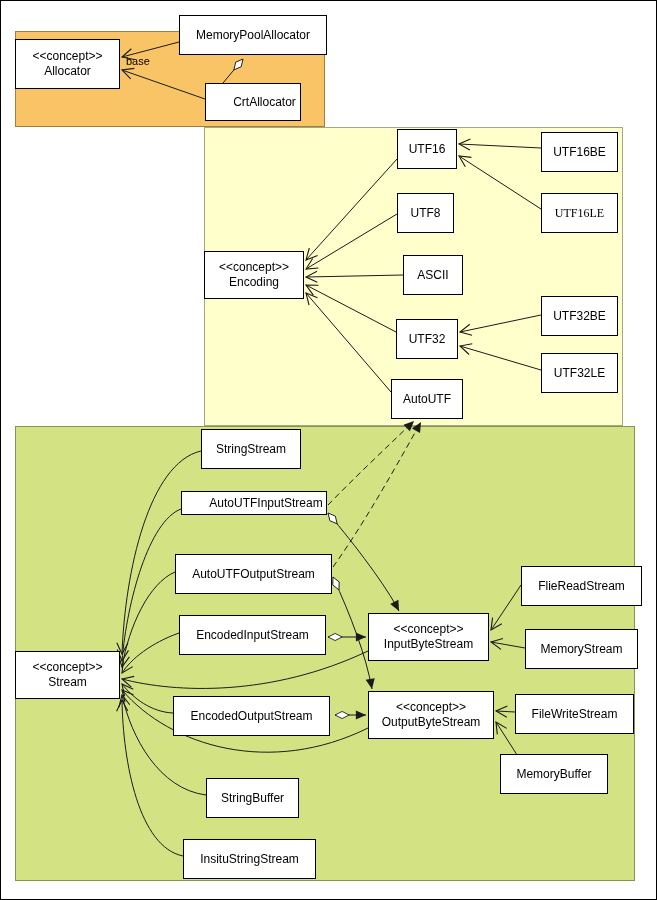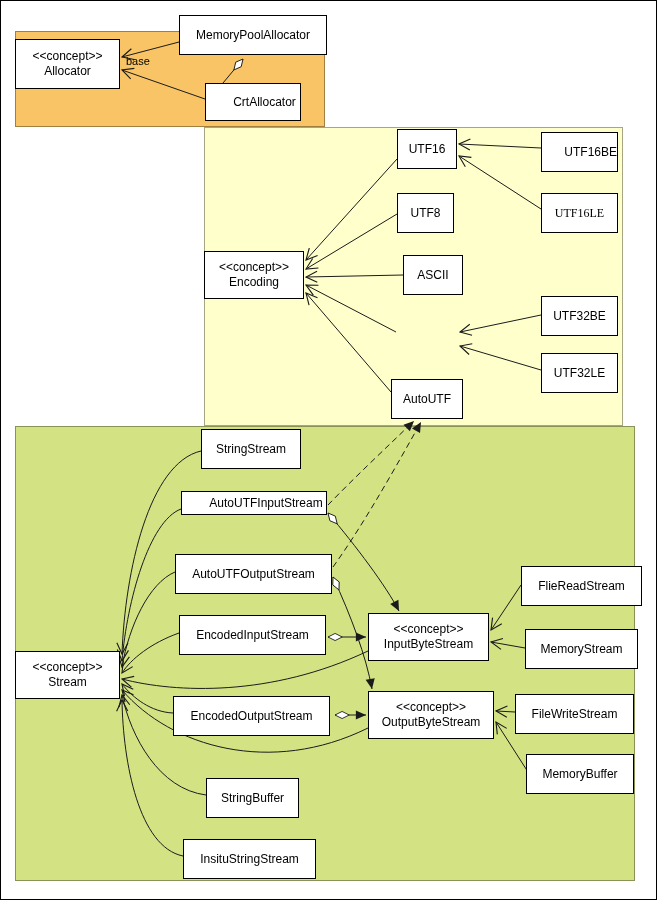--- a/index.html
+++ b/index.html
@@ -37,36 +37,36 @@
   }
   #n-allocator      { left:14px;  top:38px;  width:105px; height:50px; }
   #n-mpa            { left:178px; top:14px;  width:148px; height:40px; }
   #n-crt            { left:204px; top:82px;  width:96px;  height:38px;padding-left:23px; }
   #n-encoding       { left:203px; top:250px; width:100px; height:48px; }
   #n-utf16          { left:396px; top:128px; width:60px;  height:40px; }
   #n-utf8           { left:396px; top:192px; width:57px;  height:40px; }
   #n-ascii          { left:402px; top:254px; width:60px;  height:40px; }
   #n-utf32          { left:395px; top:318px; width:62px;  height:40px; }
   #n-autoutf        { left:390px; top:378px; width:72px;  height:40px; }
-  #n-utf16be        { left:540px; top:131px; width:77px;  height:40px;align-items:flex-end; }
+  #n-utf16be        { left:540px; top:131px; width:77px;  height:40px; }
   #n-utf16le        { left:540px; top:192px; width:77px;  height:40px;font-family:Liberation Serif, serif; }
   #n-utf32be        { left:540px; top:295px; width:77px;  height:40px; }
   #n-utf32le        { left:540px; top:352px; width:77px;  height:40px; }
   #n-stringstream   { left:200px; top:428px; width:100px; height:40px; }
   #n-autoutfin      { left:180px; top:490px; width:146px; height:24px;padding-left:24px; }
   #n-autoutfout     { left:174px; top:553px; width:157px; height:40px; }
   #n-encodedin      { left:178px; top:614px; width:147px; height:40px; }
   #n-stream         { left:14px;  top:650px; width:105px; height:48px; }
   #n-encodedout     { left:172px; top:695px; width:157px; height:40px;text-align:center; }
   #n-inputbyte      { left:367px; top:612px; width:121px; height:48px; }
   #n-outputbyte     { left:367px; top:690px; width:126px; height:48px; }
   #n-fliereadstream { left:520px; top:565px; width:121px; height:40px; }
   #n-memorystream   { left:524px; top:628px; width:113px; height:40px; }
   #n-filewritestream{ left:514px; top:693px; width:119px; height:40px; }
-  #n-memorybuffer   { left:525px; top:753px; width:108px; height:40px; }
+  #n-memorybuffer   { left:499px; top:753px; width:108px; height:40px; }
   #n-stringbuffer   { left:205px; top:777px; width:93px;  height:40px; }
   #n-insitu         { left:182px; top:838px; width:133px; height:40px; }
 
   .edge { stroke:#1b1b1b; stroke-width:1; fill:none; }
   .edge.dep { stroke-dasharray:6 4; }
   .edge-label { font-family:"Liberation Sans", sans-serif; font-size:11px; fill:#000; }
 </style>
 </head>
 <body>
 
@@ -148,20 +148,23 @@
   </div>
   <div class="node" id="n-utf16">
     <span>UTF16</span>
   </div>
   <div class="node" id="n-utf8">
     <span>UTF8</span>
   </div>
   <div class="node" id="n-ascii">
     <span>ASCII</span>
   </div>
+  <div class="node" id="n-utf32">
+    <span>UTF32</span>
+  </div>
   <div class="node" id="n-autoutf">
     <span>AutoUTF</span>
   </div>
   <div class="node" id="n-utf16be">
     <span>UTF16BE</span>
   </div>
   <div class="node" id="n-utf16le">
     <span>UTF16LE</span>
   </div>
   <div class="node" id="n-utf32be">

